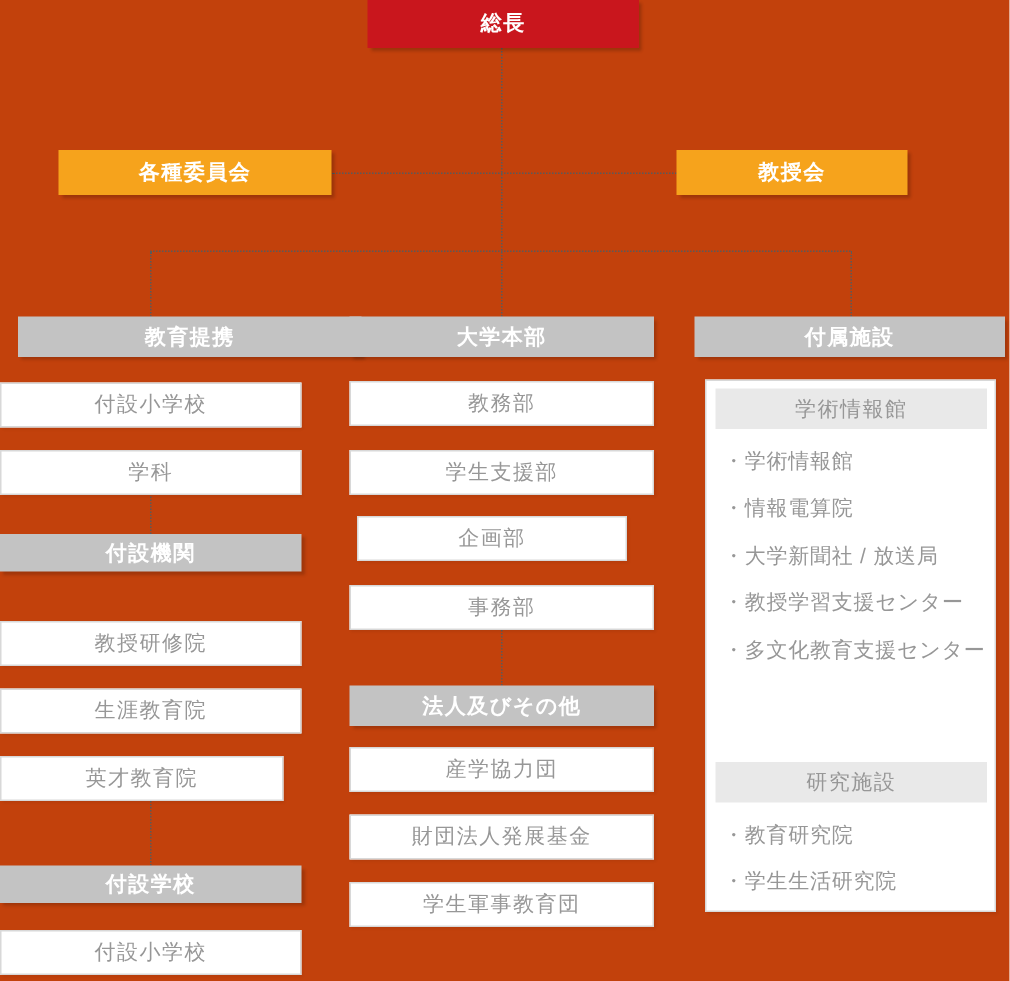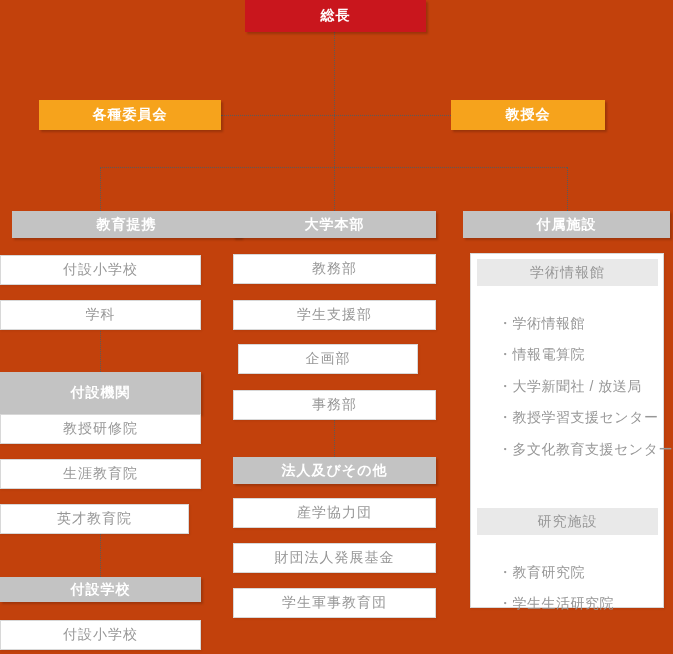--- a/index.html
+++ b/index.html
@@ -47,21 +47,21 @@
     box-shadow:1px 1px 2px rgba(0,0,0,0.08);
   }
   .subbar{
     position:absolute;left:6px;right:5px;height:27px;
     background:#e9e9e9;color:#979797;
     display:flex;align-items:center;justify-content:center;
     font-size:14px;letter-spacing:1px;
   }
   .faclist{
     position:absolute;left:11px;right:6px;
-    list-style:none;margin:16px;padding:0;
+    list-style:none;margin:0;padding:0;
   }
   .faclist li{
     height:31.5px;display:flex;align-items:center;
     font-size:14px;color:#979797;letter-spacing:0.5px;
     white-space:nowrap;
   }
 </style>
 </head>
 <body>
 
@@ -77,21 +77,21 @@
   <div class="vline" style="left:334px;top:420px;height:37px"></div>
 
   <div class="box red" style="left:245px;top:0;width:181px;height:32px">総長</div>
 
   <div class="box orange" style="left:39px;top:100px;width:182px;height:30px">各種委員会</div>
   <div class="box orange" style="left:451px;top:100px;width:154px;height:30px">教授会</div>
 
   <div class="box ghead" style="left:12px;top:211px;width:229px;height:27px">教育提携</div>
   <div class="box wbox" style="left:0;top:255px;width:201px;height:30px">付設小学校</div>
   <div class="box wbox" style="left:0;top:300px;width:201px;height:30px">学科</div>
-  <div class="box ghead" style="left:0;top:372px;width:201px;height:42px">付設機関</div>
+  <div class="box ghead" style="left:0;top:356px;width:201px;height:25px">付設機関</div>
   <div class="box wbox" style="left:0;top:414px;width:201px;height:30px">教授研修院</div>
   <div class="box wbox" style="left:0;top:459px;width:201px;height:30px">生涯教育院</div>
   <div class="box wbox" style="left:0;top:504px;width:189px;height:30px">英才教育院</div>
   <div class="box ghead" style="left:0;top:577px;width:201px;height:25px">付設学校</div>
   <div class="box wbox" style="left:0;top:620px;width:201px;height:30px">付設小学校</div>
 
   <div class="box ghead" style="left:233px;top:211px;width:203px;height:27px">大学本部</div>
   <div class="box wbox" style="left:233px;top:254px;width:203px;height:30px">教務部</div>
   <div class="box wbox" style="left:233px;top:300px;width:203px;height:30px">学生支援部</div>
   <div class="box wbox" style="left:238px;top:344px;width:180px;height:30px">企画部</div>

